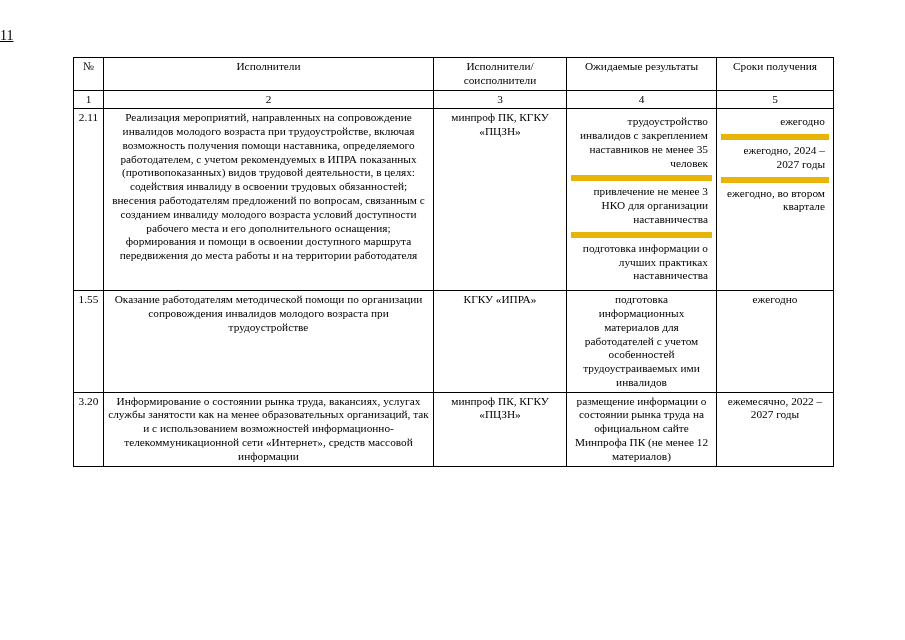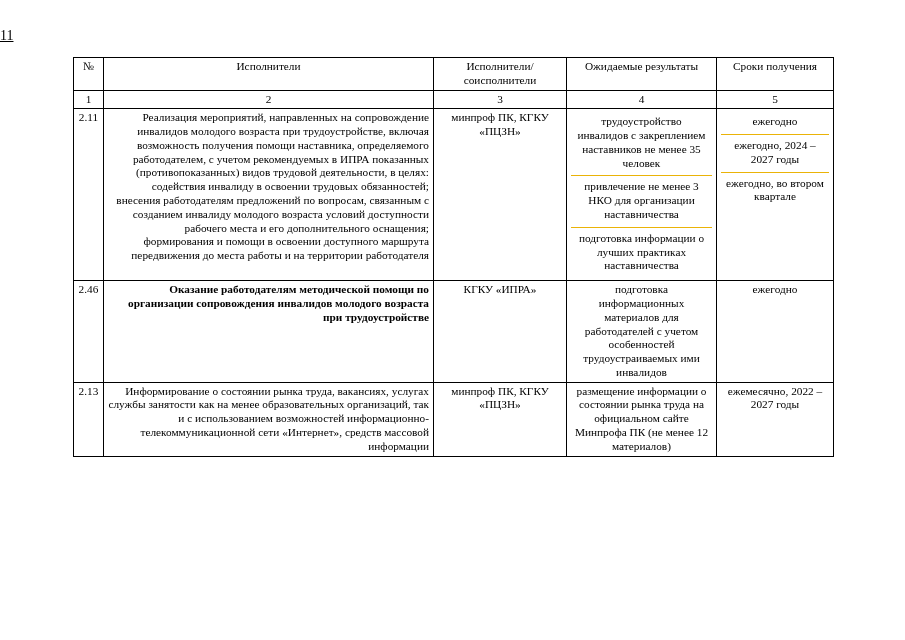--- a/index.html
+++ b/index.html
@@ -65,34 +65,34 @@
   .numrow td {
     text-align: center;
     font-size: 11.3px;
     padding: 1px 2px;
   }
   .ctr {
     text-align: center;
     font-family: Liberation Serif, serif;
   }
   .just {
-    text-align: right;
+    text-align: center;
   }
   .cellpad { padding-top: 5px; }
   
   td.split {
     padding: 0;
     border: 1px solid #000;
   }
   td.split > div {
     padding: 4px 4px 5px 4px;
-    text-align: center;
+    text-align: right;
   }
   td.split > div + div {
-    border-top: 1px solid #eab308;
+    border-top: 6px solid #eab308;
   }
 </style>
 </head>
 <body>
 
 <div class="page">
 
   <div class="page-number">11</div>
 
   <div class="table-wrap">
@@ -133,29 +133,29 @@
             <div>подготовка информации о лучших практиках наставничества</div>
           </td>
           <td class="split">
             <div>ежегодно</div>
             <div>ежегодно, 2024 – 2027 годы</div>
             <div>ежегодно, во втором квартале</div>
           </td>
         </tr>
 
         <tr>
-          <td class="ctr">2.46</td>
-          <td class="just" style="white-space:pre-line;font-weight:bold;">Оказание работодателям методической помощи по организации сопровождения инвалидов молодого возраста при трудоустройстве</td>
+          <td class="ctr">1.55</td>
+          <td class="just" style="white-space:pre-line;">Оказание работодателям методической помощи по организации сопровождения инвалидов молодого возраста при трудоустройстве</td>
           <td class="ctr cellpad">КГКУ «ИПРА»</td>
           <td class="ctr cellpad">подготовка информационных материалов для работодателей с учетом особенностей трудоустраиваемых ими инвалидов</td>
           <td class="ctr cellpad">ежегодно</td>
         </tr>
 
         <tr>
-          <td class="ctr">2.13</td>
+          <td class="ctr">3.20</td>
           <td class="just" style="white-space:pre-line;">Информирование о состоянии рынка труда, вакансиях, услугах службы занятости как на менее образовательных организаций, так и с использованием возможностей информационно-телекоммуникационной сети «Интернет», средств массовой информации</td>
           <td class="ctr cellpad">минпроф ПК, КГКУ «ПЦЗН»</td>
           <td class="ctr cellpad">размещение информации о состоянии рынка труда на официальном сайте Минпрофа ПК (не менее 12 материалов)</td>
           <td class="ctr cellpad">ежемесячно, 2022 – 2027 годы</td>
         </tr>
       </tbody>
     </table>
   </div>
 
 </div>

